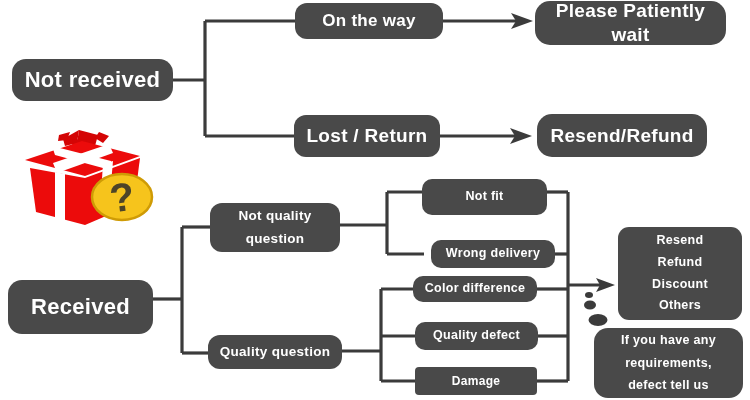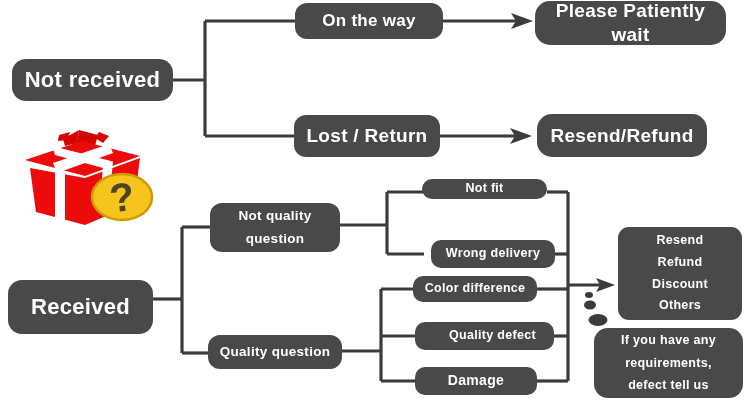--- a/index.html
+++ b/index.html
@@ -29,25 +29,25 @@
   }
   
   .n-notreceived{left:12px;top:59px;width:161px;height:42px;font-size:22px;border-radius:14px;}
   .n-ontheway{left:295px;top:3px;width:148px;height:36px;font-size:17px;}
   .n-pleasewait{left:535px;top:1px;width:191px;height:44px;font-size:19px;border-radius:15px;}
   .n-lostreturn{left:294px;top:115px;width:146px;height:42px;font-size:19px;}
   .n-resendrefund{left:537px;top:114px;width:170px;height:43px;font-size:19px;border-radius:15px;}
   .n-received{left:8px;top:280px;width:145px;height:54px;font-size:22px;border-radius:14px;}
   .n-notquality{left:210px;top:203px;width:130px;height:49px;font-size:13.5px;line-height:1.65;}
   .n-qualityquestion{left:208px;top:335px;width:134px;height:34px;font-size:13.5px;}
-  .n-notfit{left:422px;top:179px;width:125px;height:20px;font-size:12.5px;border-radius:10px;}
+  .n-notfit{left:422px;top:179px;width:125px;height:36px;font-size:12.5px;border-radius:10px;}
   .n-wrongdelivery{left:431px;top:240px;width:124px;height:28px;font-size:12.5px;border-radius:10px;}
   .n-colordifference{left:413px;top:276px;width:124px;height:26px;font-size:12.5px;border-radius:10px;}
-  .n-qualitydefect{left:415px;top:322px;width:123px;height:28px;font-size:12.5px;border-radius:10px;padding-left:16px;}
-  .n-damage{left:415px;top:367px;width:122px;height:28px;font-size:14px;border-radius:10px;}
+  .n-qualitydefect{left:415px;top:322px;width:123px;height:28px;font-size:12.5px;border-radius:10px;}
+  .n-damage{left:415px;top:367px;width:122px;height:28px;font-size:12px;border-radius:4px;}
   .n-outcome{left:618px;top:227px;width:124px;height:93px;font-size:12.5px;line-height:1.75;border-radius:11px;}
   .n-requirements{left:594px;top:328px;width:149px;height:70px;font-size:12.5px;line-height:1.8;border-radius:14px;}
 </style>
 </head>
 <body>
 
 <div class="stage">
 
   <svg class="wires" viewBox="0 0 750 400" xmlns="http://www.w3.org/2000/svg">
     <g stroke="#3b3b3b" stroke-width="3.2" fill="none">

